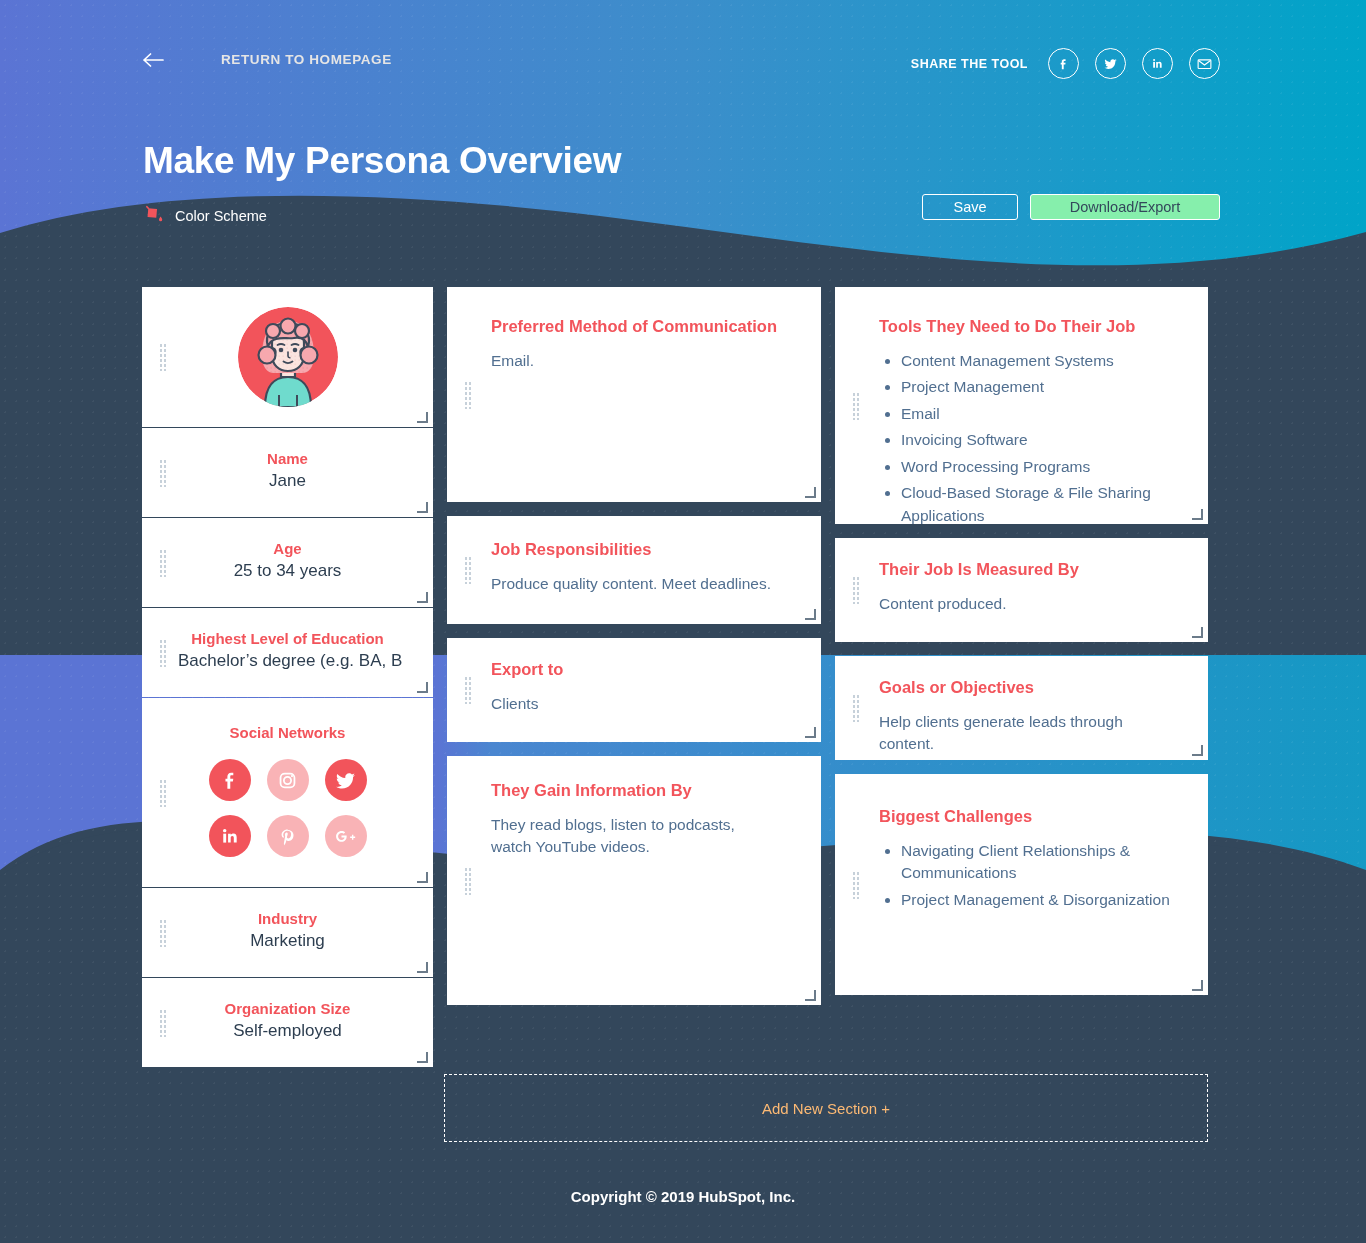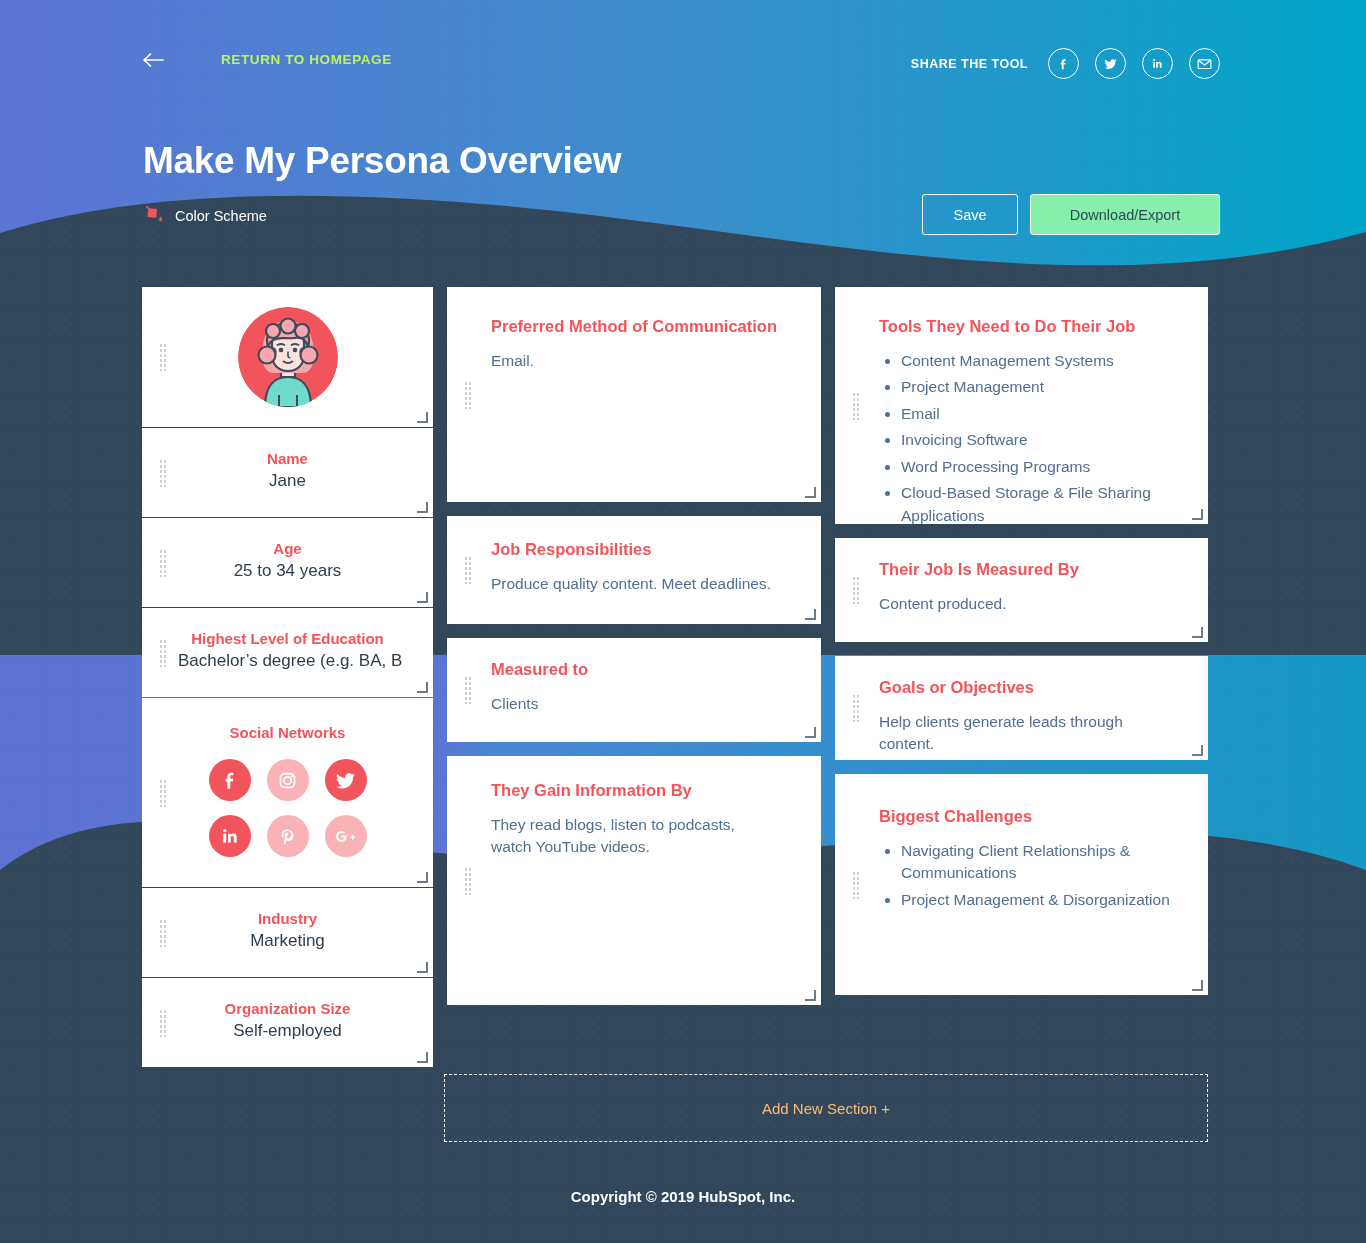--- a/index.html
+++ b/index.html
@@ -52,21 +52,21 @@
     gap: 12px;
     color: #ffffff;
     text-decoration: none;
     cursor: pointer;
   }
   .return-link .arrow { display: block; line-height: 0; }
   .return-label {
     font-size: 13.5px;
     font-weight: bold;
     letter-spacing: 0.6px;
-    color: #bef264;
+    color: #e5e5e5;
     padding-left: 44px;
   }
 
   .share-block {
     position: absolute;
     right: 146px;
     top: 48px;
     display: flex;
     align-items: center;
     gap: 16px;
@@ -120,21 +120,21 @@
   
   .actions {
     position: absolute;
     right: 146px;
     top: 194px;
     z-index: 6;
     display: flex;
     gap: 12px;
   }
   .btn {
-    height: 41px;
+    height: 26px;
     border-radius: 3px;
     display: flex; align-items: center; justify-content: center;
     font-size: 14.5px;
     cursor: pointer;
     border: 1.6px solid #ffffff;
   }
   .btn-save {
     width: 96px;
     background: transparent;
     color: #ffffff;
@@ -543,21 +543,21 @@
 
     <div class="card content-card" style="height:108px;padding-top:24px">
       <div class="drag-handle"></div>
       <div class="card-title">Job Responsibilities</div>
       <div class="card-body">Produce quality content. Meet deadlines.</div>
       <div class="resize-handle"></div>
     </div>
 
     <div class="card content-card" style="height:104px;padding-top:22px">
       <div class="drag-handle"></div>
-      <div class="card-title">Measured to</div>
+      <div class="card-title">Export to</div>
       <div class="card-body">Clients</div>
       <div class="resize-handle"></div>
     </div>
 
     <div class="card content-card" style="height:249px;padding-top:25px">
       <div class="drag-handle"></div>
       <div class="card-title">They Gain Information By</div>
       <div class="card-body" style="max-width:275px">They read blogs, listen to podcasts, watch YouTube videos.</div>
       <div class="resize-handle"></div>
     </div>

